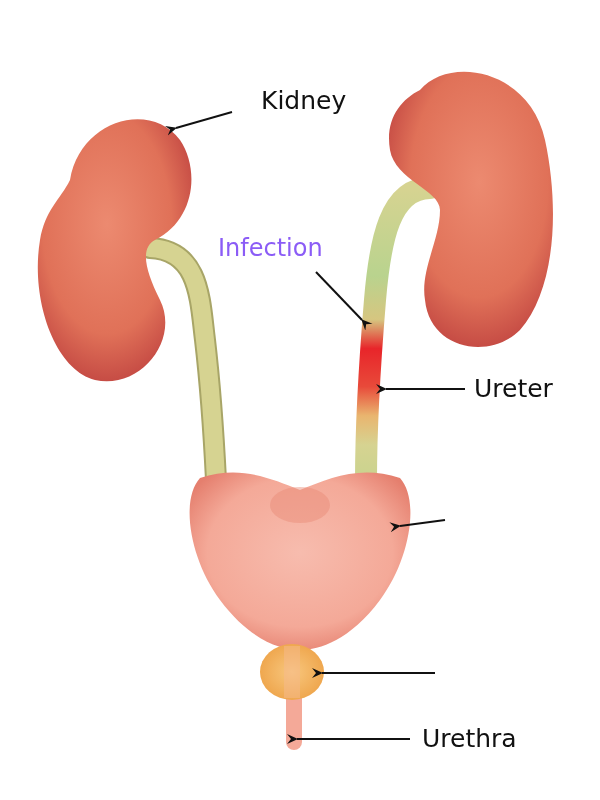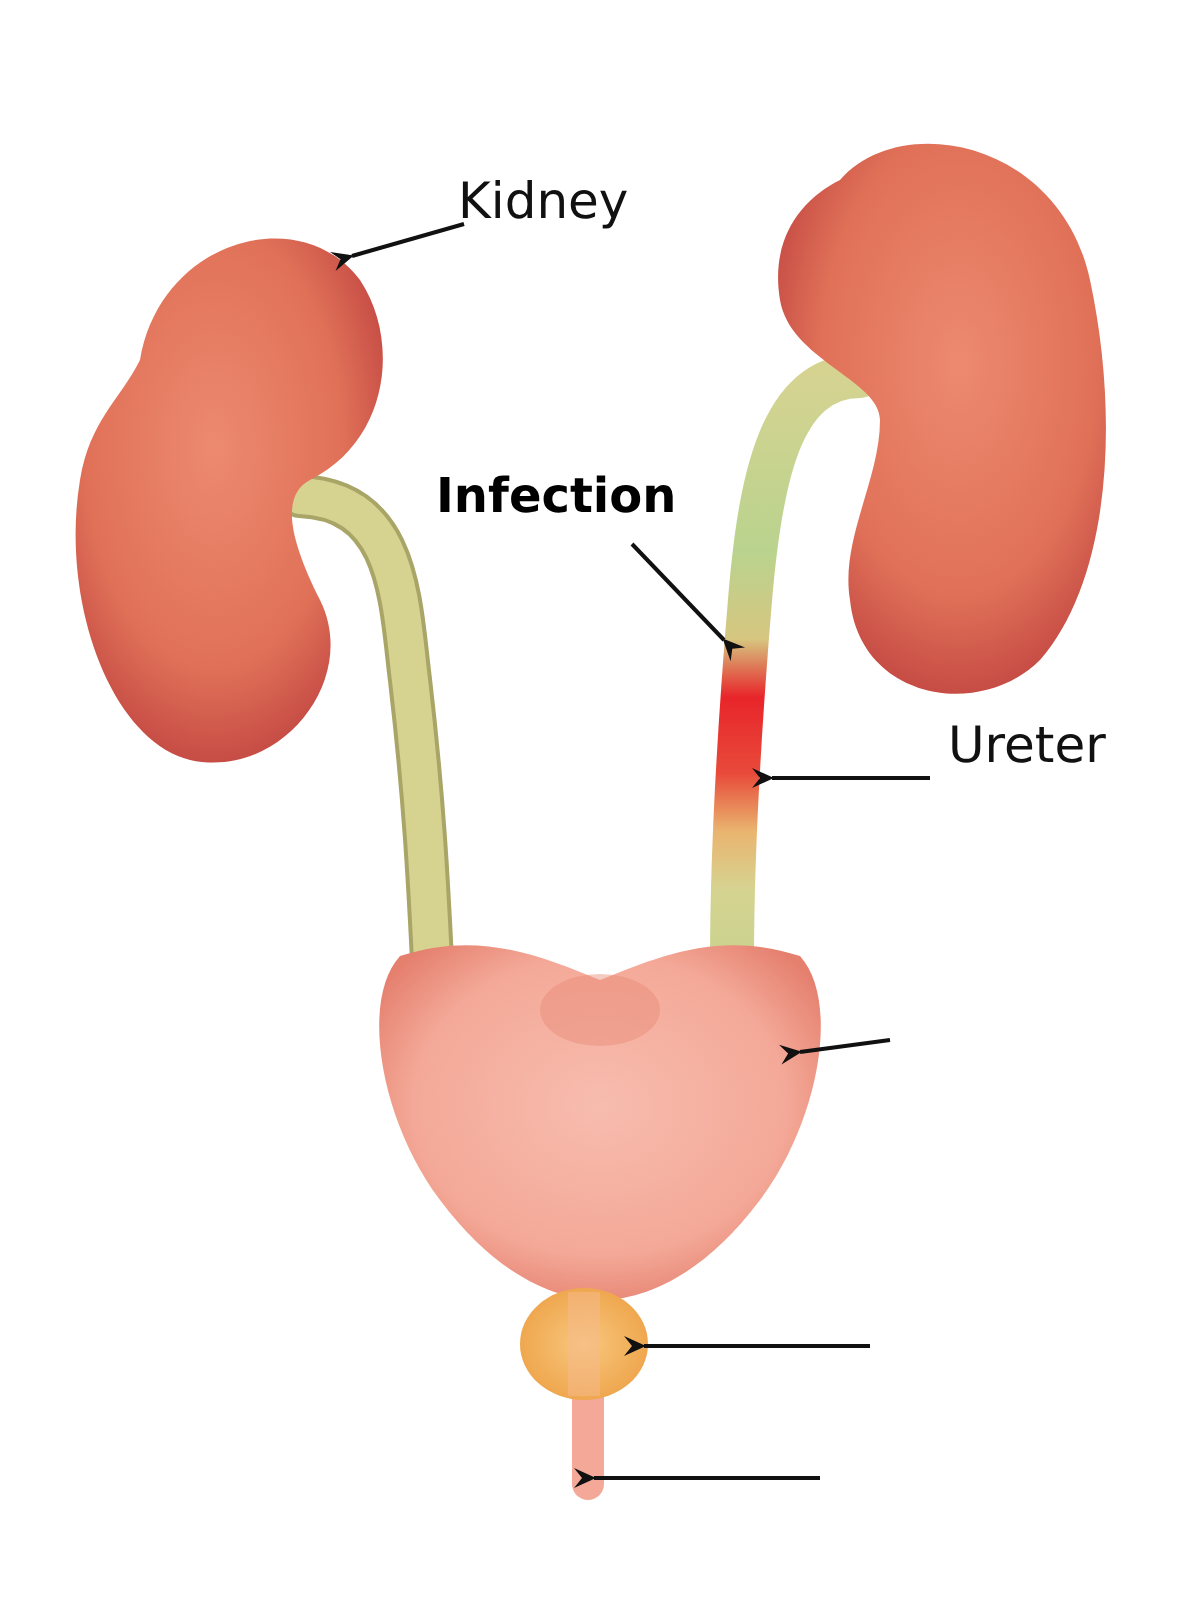--- a/index.html
+++ b/index.html
@@ -6,21 +6,21 @@
     .canvas { position: relative; width: 600px; height: 800px; overflow: hidden; background: #ffffff; }
     svg.art { position: absolute; left: 0; top: 0; }
     .label {
       position: absolute;
       font-family: "DejaVu Sans", sans-serif;
       color: #111111;
       font-size: 25px;
       line-height: 1;
       white-space: nowrap;
     }
-    .label.infection { color: #000000; font-weight: bold; font-size: 24px; text-align: center; }
+    .label.infection { color: #8b5cf6; font-weight: normal; font-size: 24px; text-align: center; }
   </style>
 </head>
 <body>
 
 <div class="canvas">
   <svg class="art" width="600" height="800" viewBox="0 0 600 800">
     <defs>
       <radialGradient id="kidGradL" cx="45%" cy="40%" r="70%">
         <stop offset="0%" stop-color="#ec8a70"></stop>
         <stop offset="60%" stop-color="#e07158"></stop>
@@ -73,16 +73,17 @@
     <rect x="284" y="646" width="16" height="52" fill="#f6b98d" opacity="0.5"></rect>
 
     <line x1="232" y1="112" x2="176" y2="128" stroke="#111" stroke-width="2" marker-end="url(#arrow)"></line>
     <line x1="316" y1="272" x2="362" y2="320" stroke="#111" stroke-width="2" marker-end="url(#arrow)"></line>
     <line x1="465" y1="389" x2="386" y2="389" stroke="#111" stroke-width="2" marker-end="url(#arrow)"></line>
     <line x1="445" y1="520" x2="400" y2="526" stroke="#111" stroke-width="2" marker-end="url(#arrow)"></line>
     <line x1="435" y1="673" x2="322" y2="673" stroke="#111" stroke-width="2" marker-end="url(#arrow)"></line>
     <line x1="410" y1="739" x2="297" y2="739" stroke="#111" stroke-width="2" marker-end="url(#arrow)"></line>
   </svg>
 
-  <div class="label" style="left:229px; top:88px;">Kidney</div>
+  <div class="label" style="left:261px; top:88px;">Kidney</div>
   <div class="label infection" style="left:218px; top:236px;">Infection</div>
-  <div class="label" style="left:474px; top:360px;">Ureter</div>
+  <div class="label" style="left:474px; top:376px;">Ureter</div>
+  <div class="label" style="left:422px; top:726px;">Urethra</div>
 </div>
 
 </body></html>

